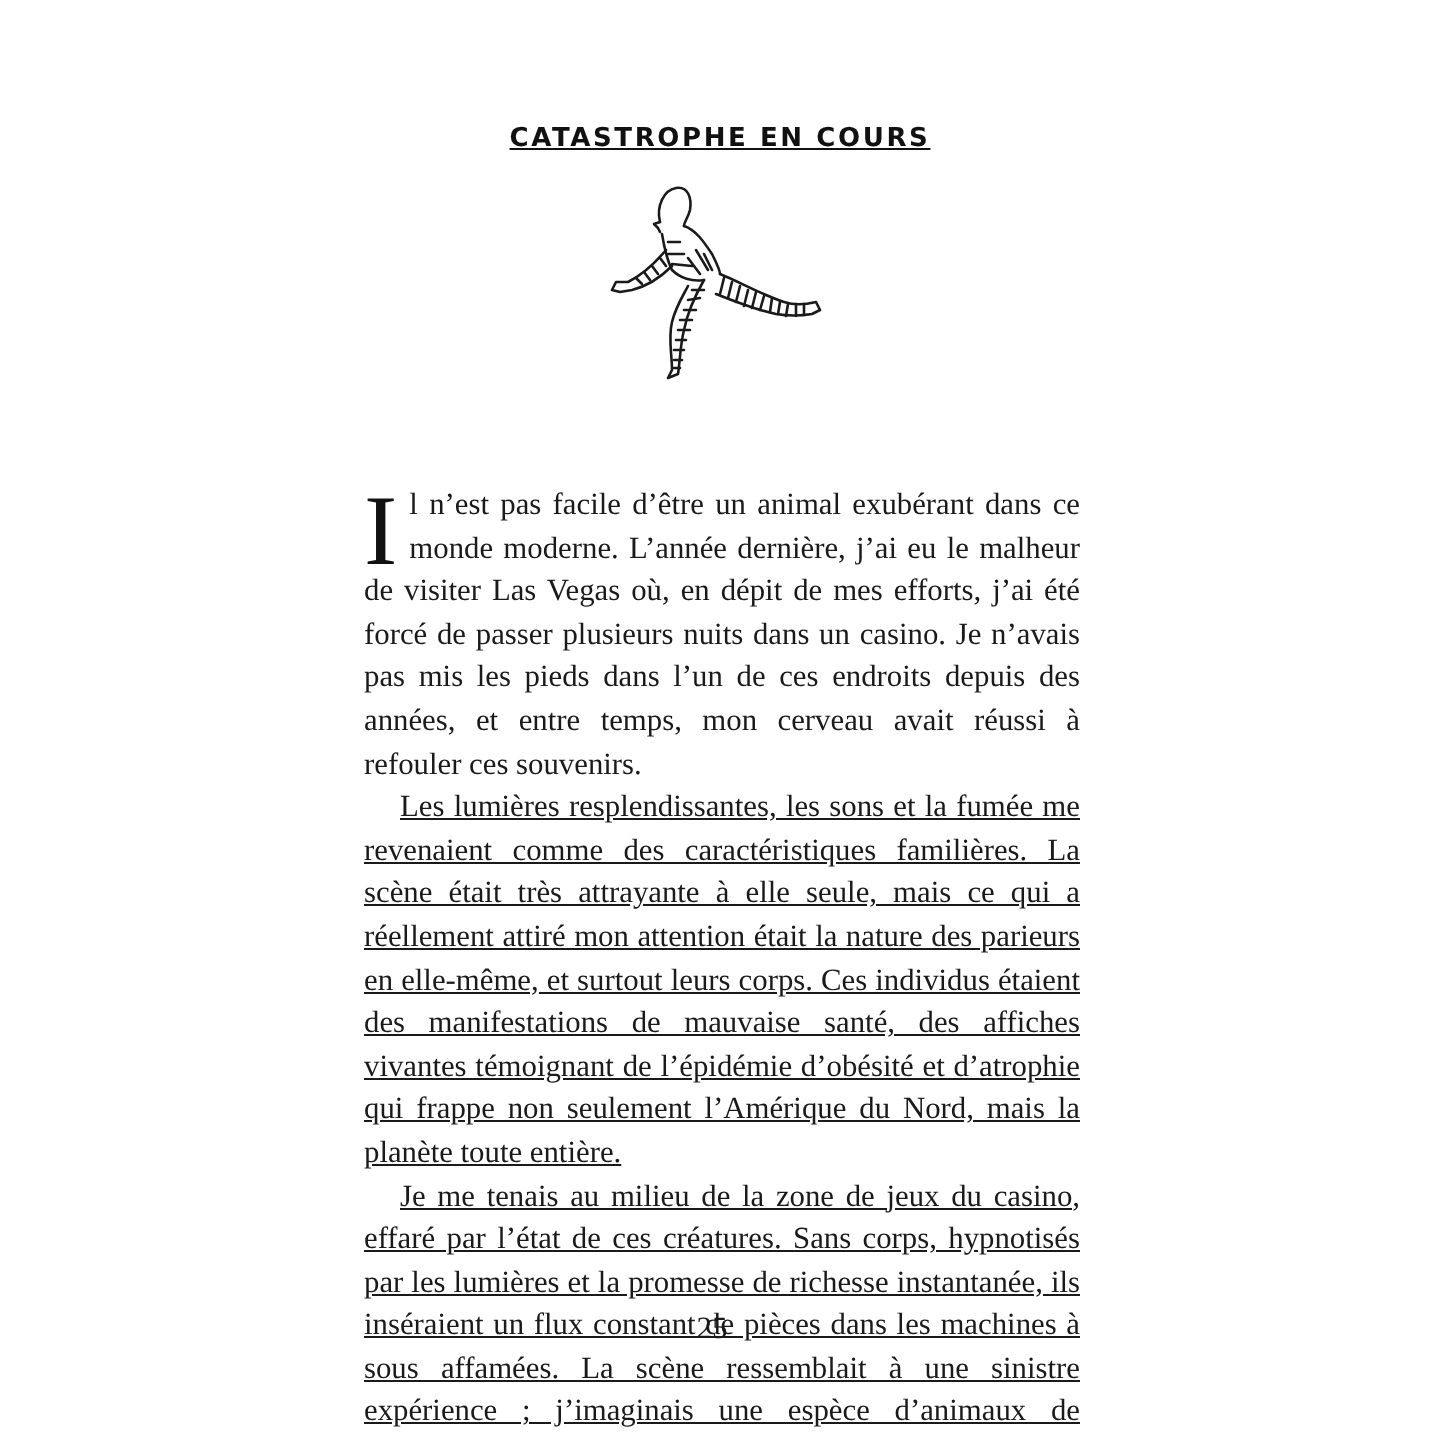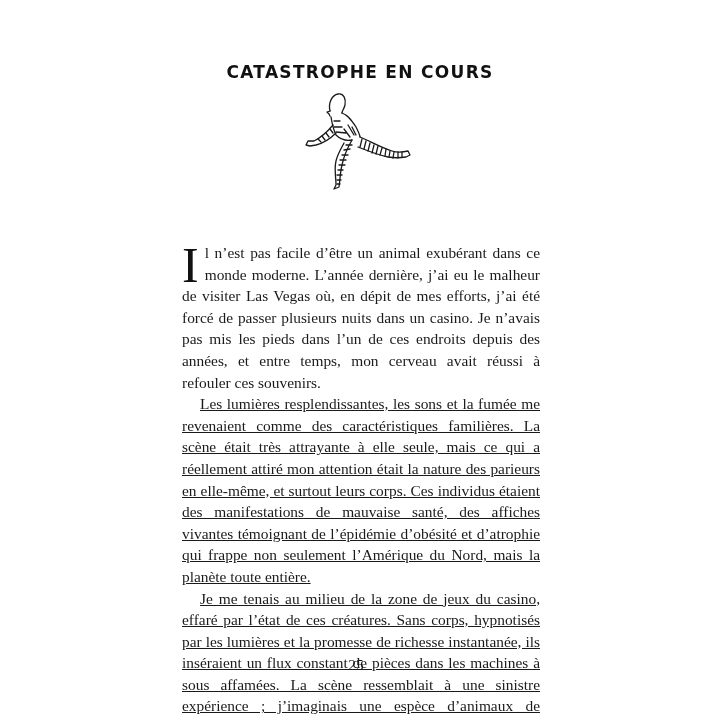--- a/index.html
+++ b/index.html
@@ -20,24 +20,25 @@
       width: 720px; height: 720px;
     }
     .chapter-title {
       position: absolute;
       top: 62px;
       left: 0;
       width: 720px;
       text-align: center;
       font-family: "DejaVu Sans", sans-serif;
       font-weight: bold;
-      font-size: 17px;
+      font-size: 13px;
       letter-spacing: 1.3px;
       color: #111;
       margin: 0;
+      text-decoration: underline;
     }
     .illustration {
       position: absolute;
       left: 300px;
       top: 85px;
       width: 120px;
       height: 110px;
     }
     .body-text {
       position: absolute;

